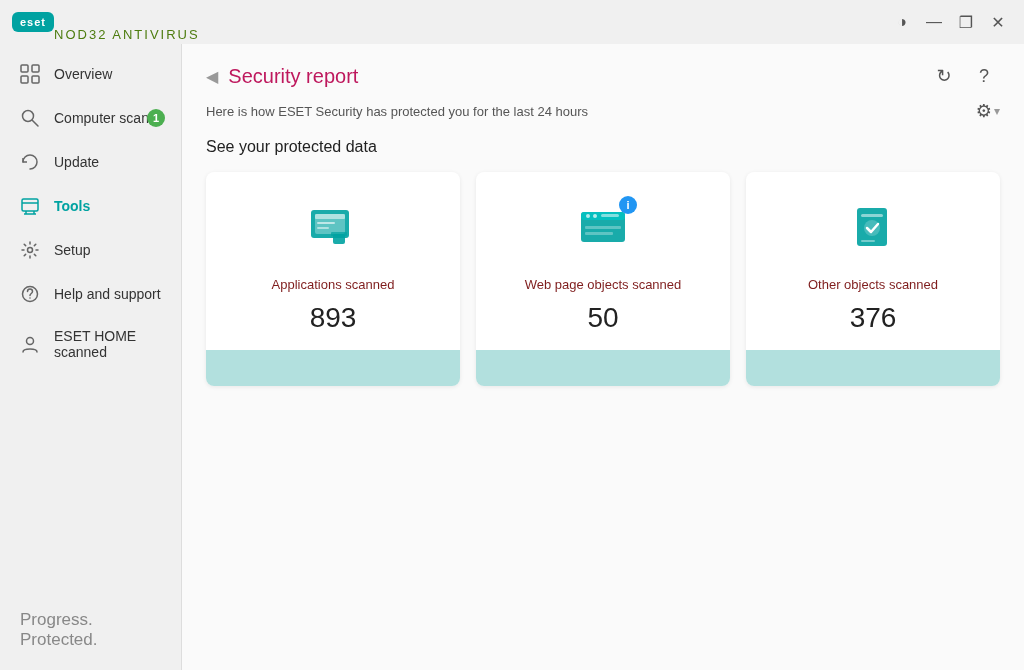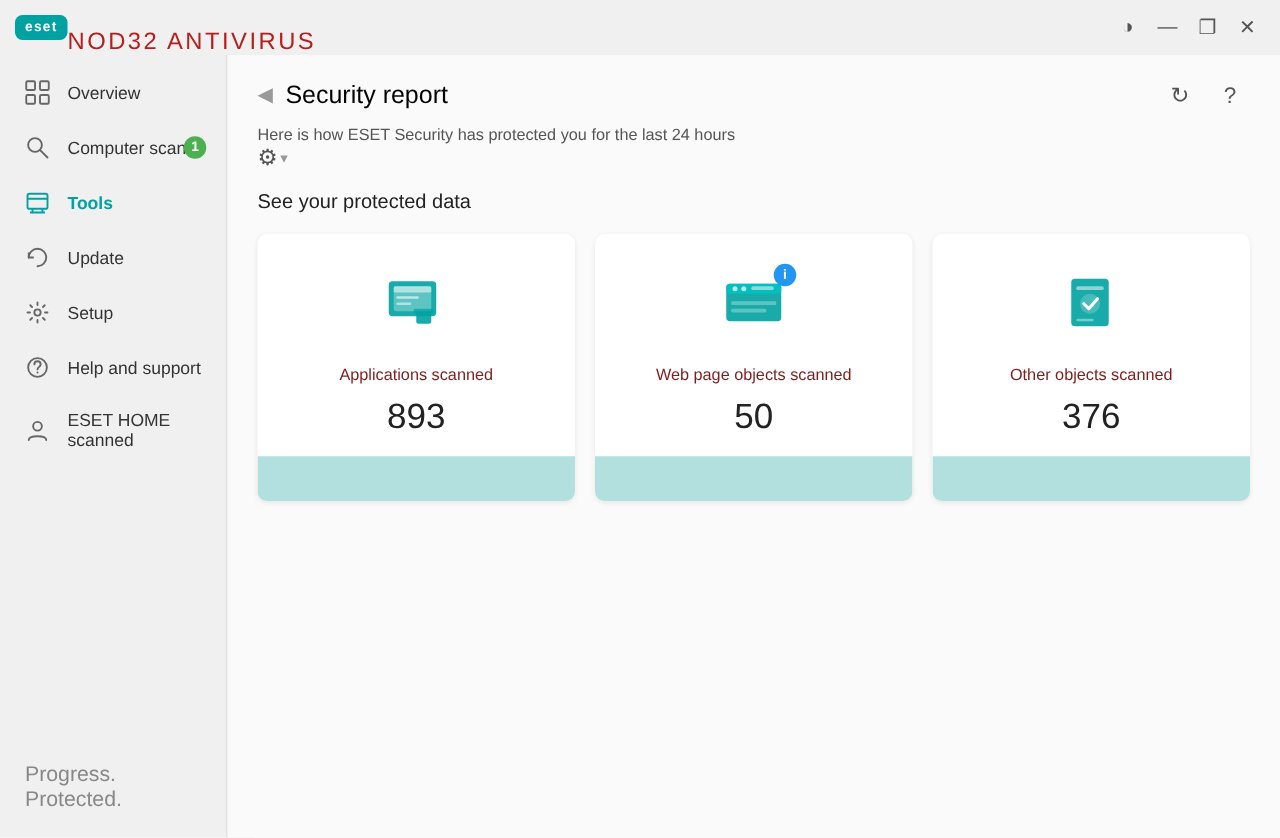--- a/index.html
+++ b/index.html
@@ -28,22 +28,22 @@
     .eset-logo {
       background: #00a2a1;
       border-radius: 6px;
       padding: 4px 8px;
       color: white;
       font-weight: bold;
       font-size: 11px;
       letter-spacing: 1px;
     }
     .app-title {
-      font-size: 19px;
-      color: #b91c1c;
+      font-size: 13px;
+      color: #4d7c0f;
       font-weight: 400;
       letter-spacing: 2px;
       text-transform: uppercase;
       margin-top: 24px;
     }
     .title-bar-controls {
       display: flex;
       gap: 4px;
       align-items: center;
     }
@@ -142,21 +142,21 @@
       gap: 10px;
     }
     .back-arrow {
       color: #999;
       font-size: 16px;
       cursor: pointer;
     }
     .page-title {
       font-size: 20px;
       font-weight: 400;
-      color: #000000;
+      color: #be185d;
       text-align: right;
     }
     .header-actions {
       display: flex;
       gap: 8px;
       align-items: center;
     }
     .header-btn {
       width: 32px;
       height: 32px;
@@ -169,22 +169,22 @@
       border-radius: 3px;
       color: #555;
       font-size: 18px;
     }
 
     .subtitle {
       padding: 0 24px 16px 24px;
       font-size: 13px;
       color: #555;
       display: flex;
+      align-items: center;
       justify-content: space-between;
-      flex-direction: column;
     }
     .gear-btn {
       display: flex;
       align-items: center;
       gap: 2px;
       cursor: pointer;
       color: #555;
       font-size: 18px;
       background: none;
       border: none;
@@ -301,41 +301,41 @@
       <span class="sidebar-icon">
         <svg width="20" height="20" viewBox="0 0 20 20" fill="none">
           <circle cx="8" cy="8" r="5.5" stroke="#666" stroke-width="1.5" fill="none"></circle>
           <line x1="12.5" y1="12.5" x2="18" y2="18" stroke="#666" stroke-width="1.5" stroke-linecap="round"></line>
         </svg>
       </span>
       <span>Computer scan</span>
       <span class="badge">1</span>
     </div>
 
+    <div class="sidebar-item">
+      <span class="sidebar-icon">
+        <svg width="20" height="20" viewBox="0 0 20 20" fill="none">
+          <path d="M3 10 A7 7 0 1 1 10 17" stroke="#666" stroke-width="1.5" fill="none" stroke-linecap="round"></path>
+          <polyline points="3,6 3,10 7,10" stroke="#666" stroke-width="1.5" fill="none" stroke-linejoin="round"></polyline>
+        </svg>
+      </span>
+      <span>Update</span>
+    </div>
+
     <div class="sidebar-item active">
       <span class="sidebar-icon">
         <svg width="20" height="20" viewBox="0 0 20 20" fill="none">
           <rect x="2" y="3" width="16" height="12" rx="1.5" stroke="#00a2a1" stroke-width="1.5" fill="none"></rect>
           <line x1="2" y1="7" x2="18" y2="7" stroke="#00a2a1" stroke-width="1.5"></line>
           <line x1="6" y1="15" x2="6" y2="18" stroke="#00a2a1" stroke-width="1.5"></line>
           <line x1="14" y1="15" x2="14" y2="18" stroke="#00a2a1" stroke-width="1.5"></line>
           <line x1="4" y1="18" x2="16" y2="18" stroke="#00a2a1" stroke-width="1.5"></line>
         </svg>
       </span>
       <span>Tools</span>
-    </div>
-
-    <div class="sidebar-item">
-      <span class="sidebar-icon">
-        <svg width="20" height="20" viewBox="0 0 20 20" fill="none">
-          <path d="M3 10 A7 7 0 1 1 10 17" stroke="#666" stroke-width="1.5" fill="none" stroke-linecap="round"></path>
-          <polyline points="3,6 3,10 7,10" stroke="#666" stroke-width="1.5" fill="none" stroke-linejoin="round"></polyline>
-        </svg>
-      </span>
-      <span>Update</span>
     </div>
 
     <div class="sidebar-item">
       <span class="sidebar-icon">
         <svg width="20" height="20" viewBox="0 0 20 20" fill="none">
           <circle cx="10" cy="10" r="2.5" stroke="#666" stroke-width="1.5" fill="none"></circle>
           <path d="M10 2v2M10 16v2M2 10h2M16 10h2M4.22 4.22l1.41 1.41M14.37 14.37l1.41 1.41M4.22 15.78l1.41-1.41M14.37 5.63l1.41-1.41" stroke="#666" stroke-width="1.5" stroke-linecap="round"></path>
         </svg>
       </span>
       <span>Setup</span>

